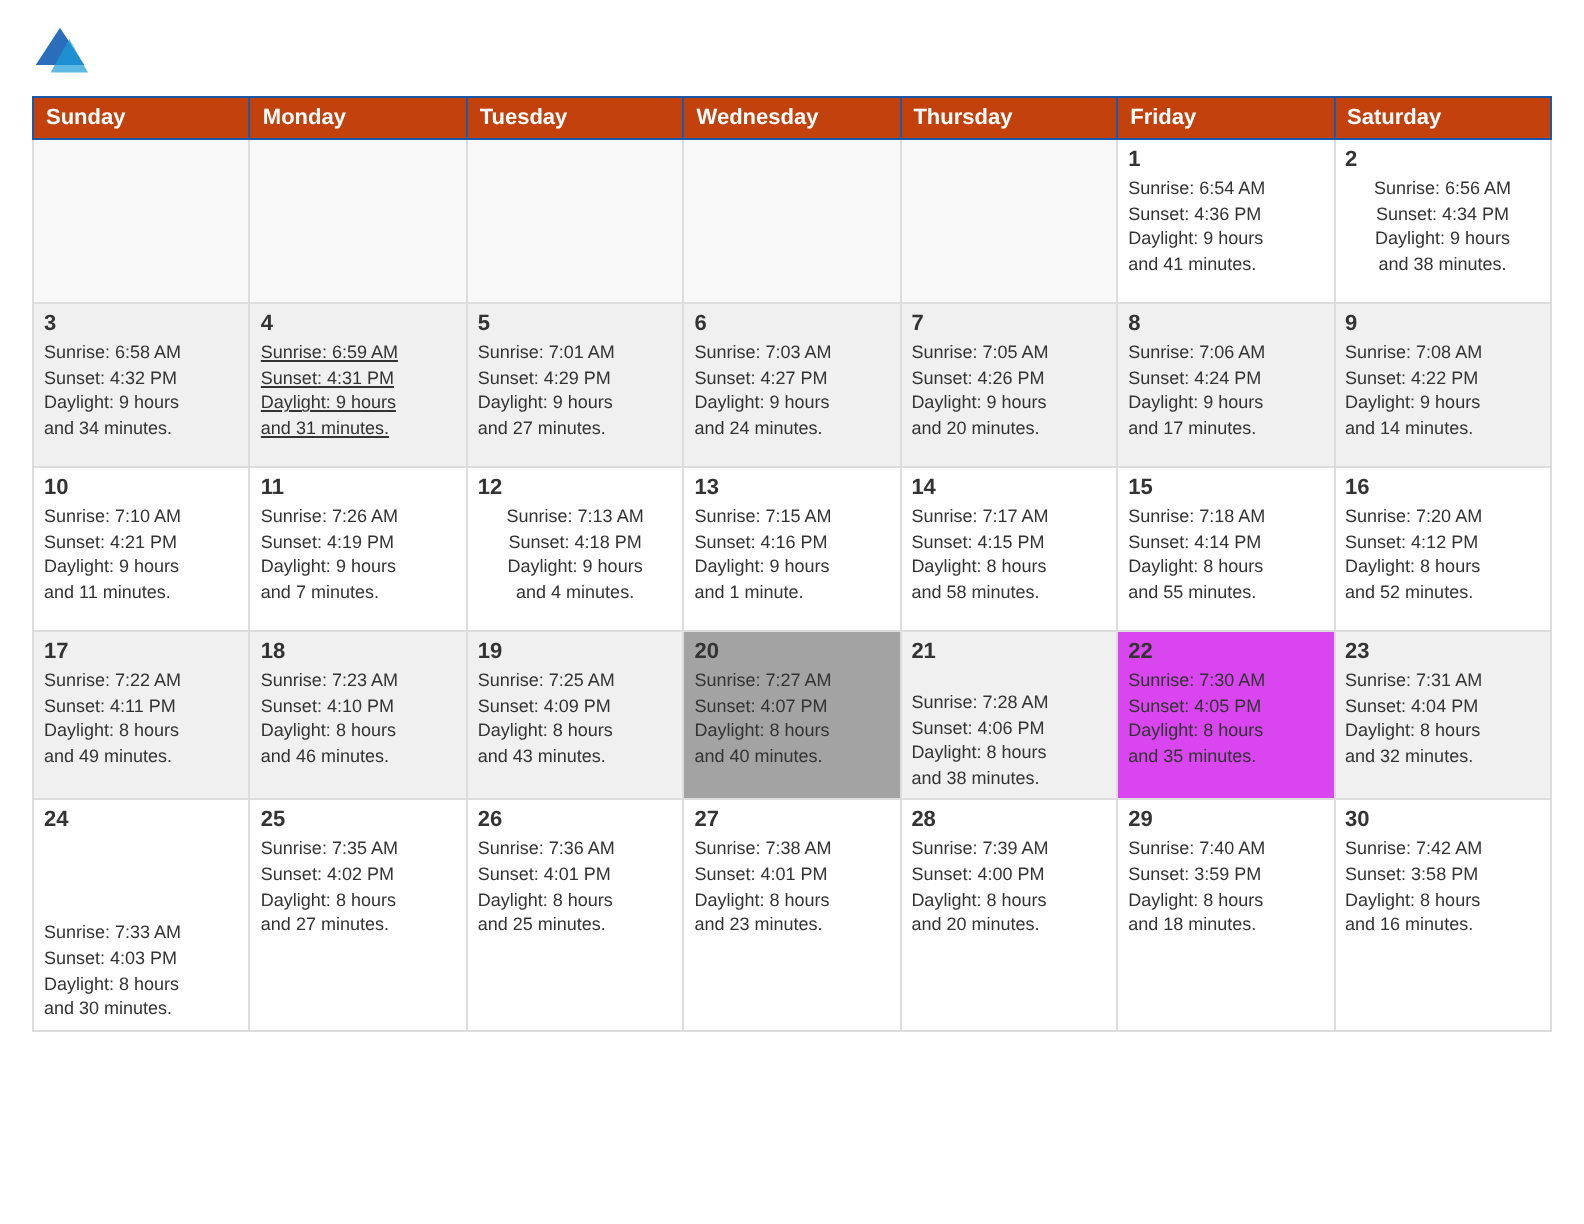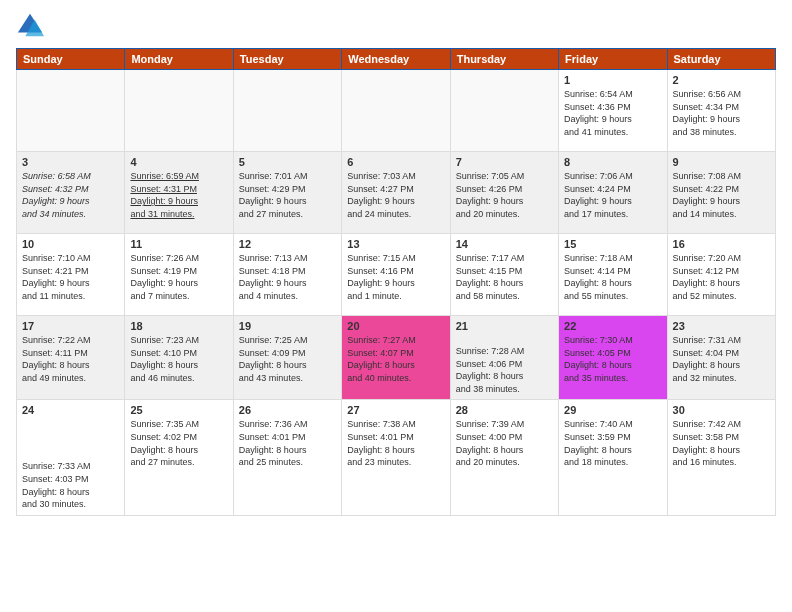--- a/index.html
+++ b/index.html
@@ -128,30 +128,30 @@
           <td class="empty"></td>
           <td>
             <span class="day-num">1</span>
             <div class="day-info" style="white-space: pre-line;">Sunrise: 6:54 AM
 Sunset: 4:36 PM
 Daylight: 9 hours
 and 41 minutes.</div>
           </td>
           <td>
             <span class="day-num">2</span>
-            <div class="day-info" style="white-space: pre-line;">Sunrise: 6:56 AM
+            <div class="day-info" style="white-space: pre-line; text-align: center;">Sunrise: 6:56 AM
 Sunset: 4:34 PM
 Daylight: 9 hours
 and 38 minutes.</div>
           </td>
         </tr>
         <tr>
           <td style="background: rgb(240, 240, 240);">
             <span class="day-num">3</span>
-            <div class="day-info" style="white-space: pre-line; font-style: italic;">Sunrise: 6:58 AM
+            <div class="day-info" style="white-space: pre-line;">Sunrise: 6:58 AM
 Sunset: 4:32 PM
 Daylight: 9 hours
 and 34 minutes.</div>
           </td>
           <td style="background: rgb(240, 240, 240);">
             <span class="day-num">4</span>
             <div class="day-info" style="white-space: pre-line; text-decoration: underline;">Sunrise: 6:59 AM
 Sunset: 4:31 PM
 Daylight: 9 hours
 and 31 minutes.</div>
@@ -202,21 +202,21 @@
           </td>
           <td>
             <span class="day-num">11</span>
             <div class="day-info" style="white-space: pre-line;">Sunrise: 7:26 AM
 Sunset: 4:19 PM
 Daylight: 9 hours
 and 7 minutes.</div>
           </td>
           <td>
             <span class="day-num">12</span>
-            <div class="day-info" style="white-space: pre-line;">Sunrise: 7:13 AM
+            <div class="day-info" style="white-space: pre-line; text-align: center;">Sunrise: 7:13 AM
 Sunset: 4:18 PM
 Daylight: 9 hours
 and 4 minutes.</div>
           </td>
           <td>
             <span class="day-num">13</span>
             <div class="day-info" style="white-space: pre-line;">Sunrise: 7:15 AM
 Sunset: 4:16 PM
 Daylight: 9 hours
 and 1 minute.</div>
@@ -258,21 +258,21 @@
 Daylight: 8 hours
 and 46 minutes.</div>
           </td>
           <td style="background: rgb(240, 240, 240);">
             <span class="day-num">19</span>
             <div class="day-info" style="white-space: pre-line;">Sunrise: 7:25 AM
 Sunset: 4:09 PM
 Daylight: 8 hours
 and 43 minutes.</div>
           </td>
-          <td style="background: #ec4899;">
+          <td style="background: #a3a3a3;">
             <span class="day-num">20</span>
             <div class="day-info" style="white-space: pre-line;">Sunrise: 7:27 AM
 Sunset: 4:07 PM
 Daylight: 8 hours
 and 40 minutes.</div>
           </td>
           <td style="background: rgb(240, 240, 240);">
             <span class="day-num">21</span>
             <div class="day-info" style="white-space: pre-line; margin-top: 13px;">Sunrise: 7:28 AM
 Sunset: 4:06 PM

